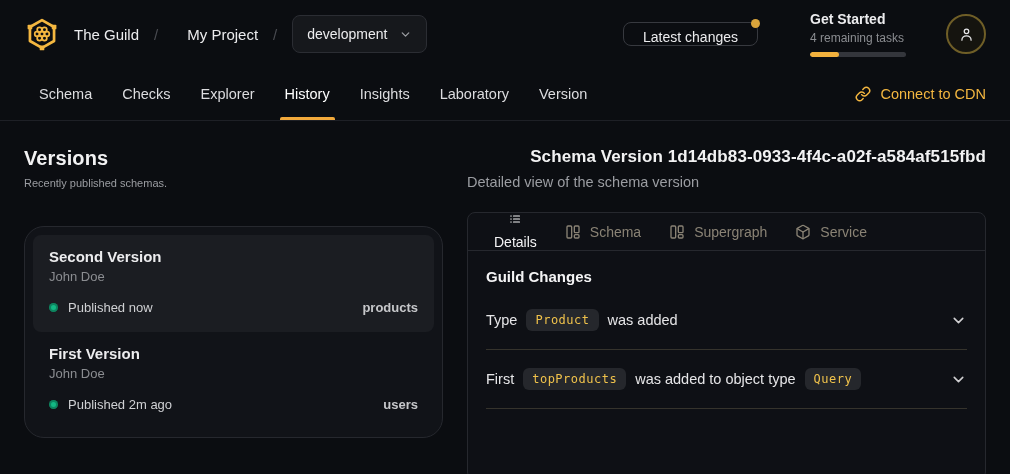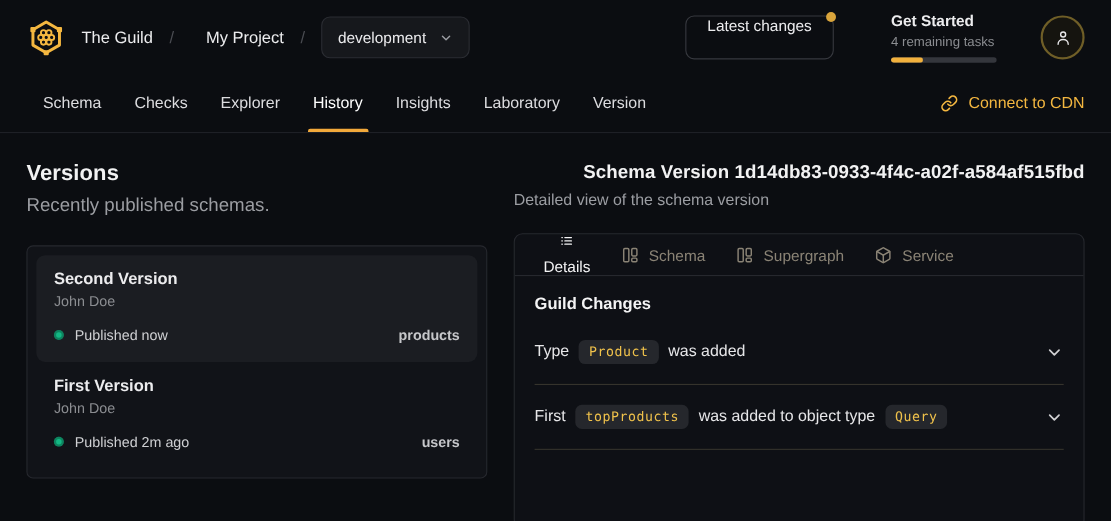--- a/index.html
+++ b/index.html
@@ -35,23 +35,23 @@
   .logo{width:36px;height:36px;flex:0 0 auto;}
   .crumb{font-size:15px;color:var(--txt);margin-left:14px;white-space:nowrap;}
   .crumb-sep{color:#4a4c52;margin:0 15px;font-size:15px;}
   .target-select{
     display:flex;align-items:center;gap:12px;height:38px;padding:0 14px;
     background:#16181c;border:1px solid #2b2d33;border-radius:8px;
     color:var(--txt);font-size:14px;cursor:pointer;
   }
   .header-right{margin-left:auto;display:flex;align-items:center;}
   .latest-btn{
-    position:relative;height:40px;padding:0 19px;border:1px solid #37393f;
+    position:relative;height:24px;padding:0 19px;border:1px solid #37393f;
     border-radius:8px;background:transparent;color:var(--txt);font-size:14px;
-    display:flex;align-items:flex-start;cursor:pointer;white-space:nowrap;
+    display:flex;align-items:flex-end;cursor:pointer;white-space:nowrap;
     font-family:"Liberation Sans", sans-serif;
   }
   .latest-dot{
     position:absolute;top:-4px;right:-3px;width:9px;height:9px;border-radius:50%;
     background:#d9a43b;
   }
   .get-started{margin-left:52px;width:96px;}
   .gs-title{font-size:14px;font-weight:700;color:var(--txt);line-height:1.25;}
   .gs-sub{font-size:12px;color:var(--txt-faint);margin-top:2px;white-space:nowrap;}
   .gs-bar{margin-top:7px;height:5px;border-radius:3px;background:#34363c;overflow:hidden;}
@@ -77,26 +77,26 @@
     margin-left:auto;display:flex;align-items:center;gap:9px;
     color:var(--accent);font-size:14.5px;cursor:pointer;white-space:nowrap;
   }
 
   
   .main{display:flex;padding:26px 24px 0;gap:24px;}
   .col-left{width:419px;flex:0 0 auto;}
   .col-right{flex:1;min-width:0;}
   .section-title{font-size:20px;font-weight:600;color:#f2f2f3;letter-spacing:.1px;}
   .section-title.sm{font-size:17px;text-align:right;}
-  .section-sub{font-size:17px;color:var(--txt-dim);margin-top:7px;}
+  .section-sub{font-size:11px;color:var(--txt-dim);margin-top:7px;}
   .col-right .section-sub{font-size:14.5px;}
 
   
   .versions-card{
-    margin-top:26px;border:1px solid var(--border);border-radius:6px;
+    margin-top:37px;border:1px solid var(--border);border-radius:20px;
     background:var(--card-bg);padding:8px;
   }
   .version-item{border-radius:8px;padding:13px 16px 17px;cursor:pointer;}
   .version-item.selected{background:var(--item-selected);}
   .v-name{font-size:15px;font-weight:600;color:var(--txt);}
   .v-author{font-size:13px;color:var(--txt-faint);margin-top:4px;}
   .v-status{display:flex;align-items:center;margin-top:16px;}
   .v-dot{width:9px;height:9px;border-radius:50%;background:var(--green);
          box-shadow:inset 0 0 0 2px rgba(0,0,0,.28);flex:0 0 auto;}
   .v-pub{font-size:13px;color:#cfd0d3;margin-left:10px;}

